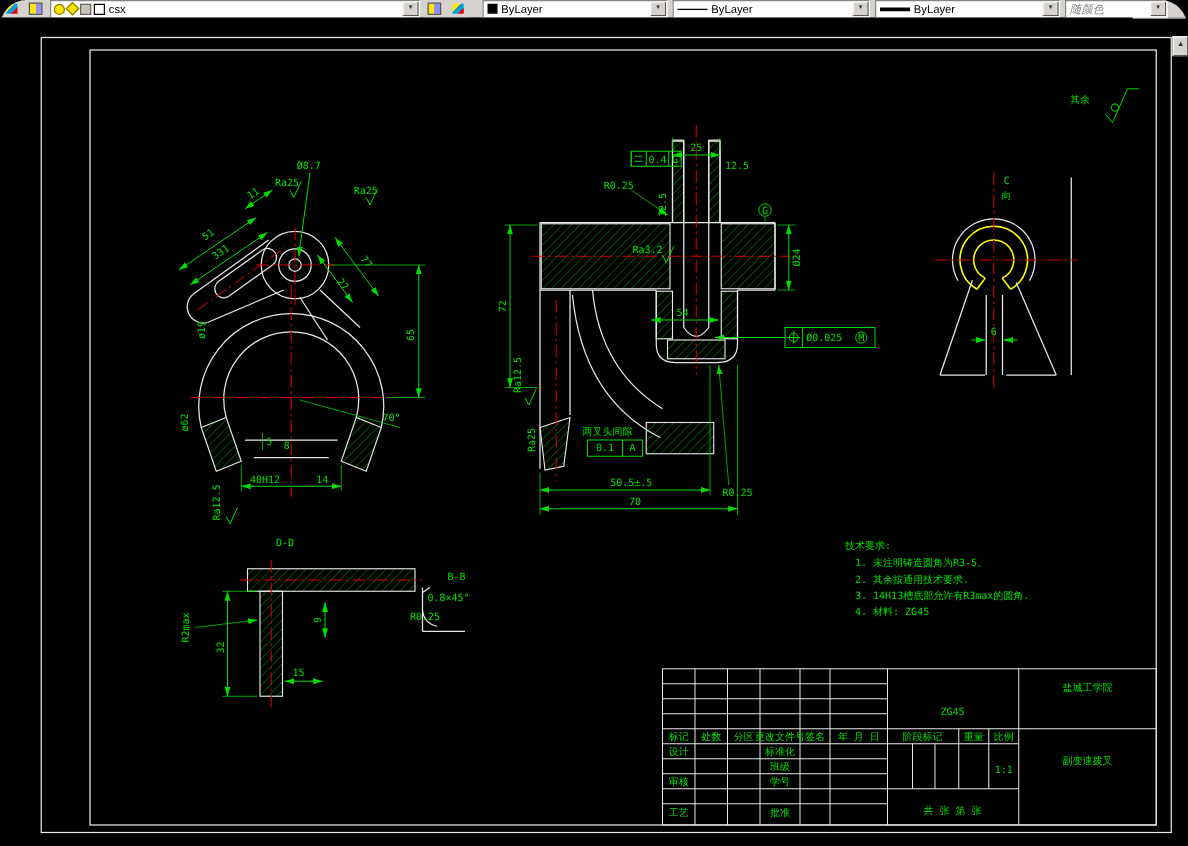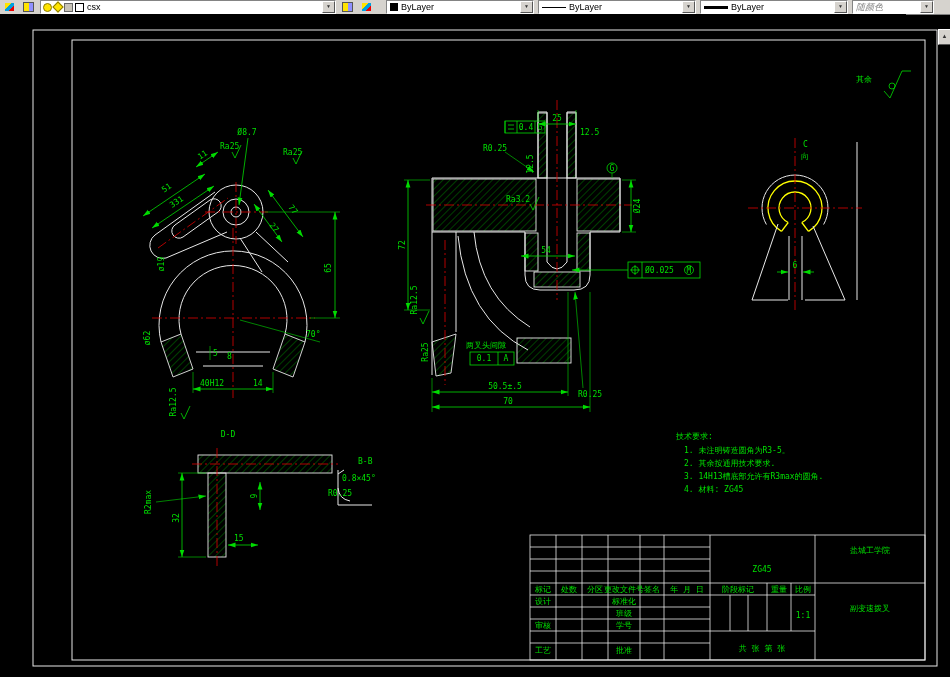--- a/index.html
+++ b/index.html
@@ -1,16 +1,16 @@
 <!DOCTYPE html>
 <html><head>
 <meta charset="utf-8">
 <style>
   html,body{margin:0;padding:0;background:#000;}
-  .app{position:relative;width:950px;height:677px;overflow:hidden;font-family:"Liberation Sans",sans-serif;}
+  .app{position:relative;width:950px;height:677px;overflow:hidden;font-family:"Liberation Sans",sans-serif;border-radius:22px;}
   
   .toolbar{position:absolute;top:0;left:0;width:950px;height:14px;background:#d6d3ce;
            border-bottom:1px solid #808080;display:flex;align-items:center;font-size:9px;color:#000;}
   .tb-btn{width:15px;height:12px;margin:0 1px;background:#d6d3ce;border:1px solid #d6d3ce;
           display:flex;align-items:center;justify-content:center;}
   .tb-btn .px{width:9px;height:8px;background:linear-gradient(135deg,#ffe400 0 40%,#00a0e0 40% 70%,#e00 70%);}
   .tb-btn .px2{width:9px;height:8px;background:linear-gradient(90deg,#ffe400 0 50%,#9090ff 50%);border:1px solid #555;}
   .combo{height:12px;background:#fff;border:1px solid #848484;border-bottom-color:#fff;border-right-color:#fff;
          display:flex;align-items:center;margin:0 2px;overflow:hidden;}
   .combo-text{padding-left:3px;font-size:9px;white-space:nowrap;flex:1;}

